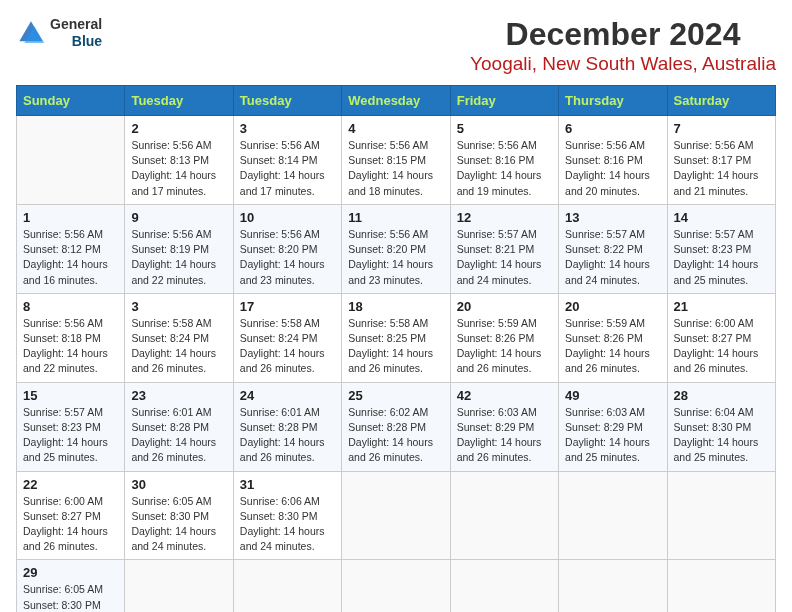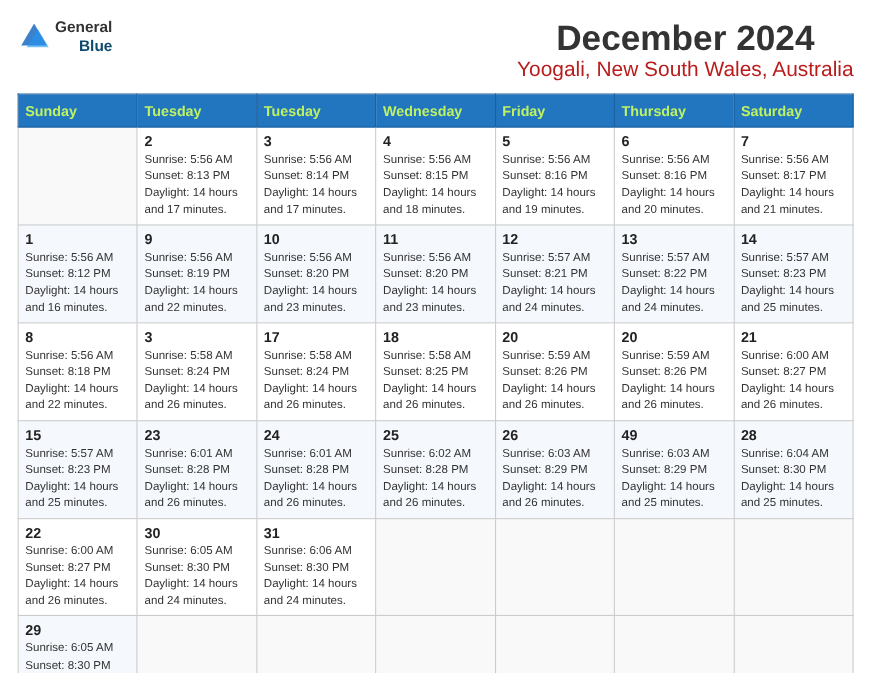--- a/index.html
+++ b/index.html
@@ -314,21 +314,21 @@
       </td>
         <td>
         <span class="day-number">25</span>
         <div class="day-info">
           Sunrise: 6:02 AM<br>
           Sunset: 8:28 PM<br>
           Daylight: 14 hours and 26 minutes.
         </div>
       </td>
         <td>
-        <span class="day-number">26</span>
+        <span class="day-number">42</span>
         <div class="day-info">
           Sunrise: 6:03 AM<br>
           Sunset: 8:29 PM<br>
           Daylight: 14 hours and 26 minutes.
         </div>
       </td>
         <td>
         <span class="day-number">49</span>
         <div class="day-info">
           Sunrise: 6:03 AM<br>

